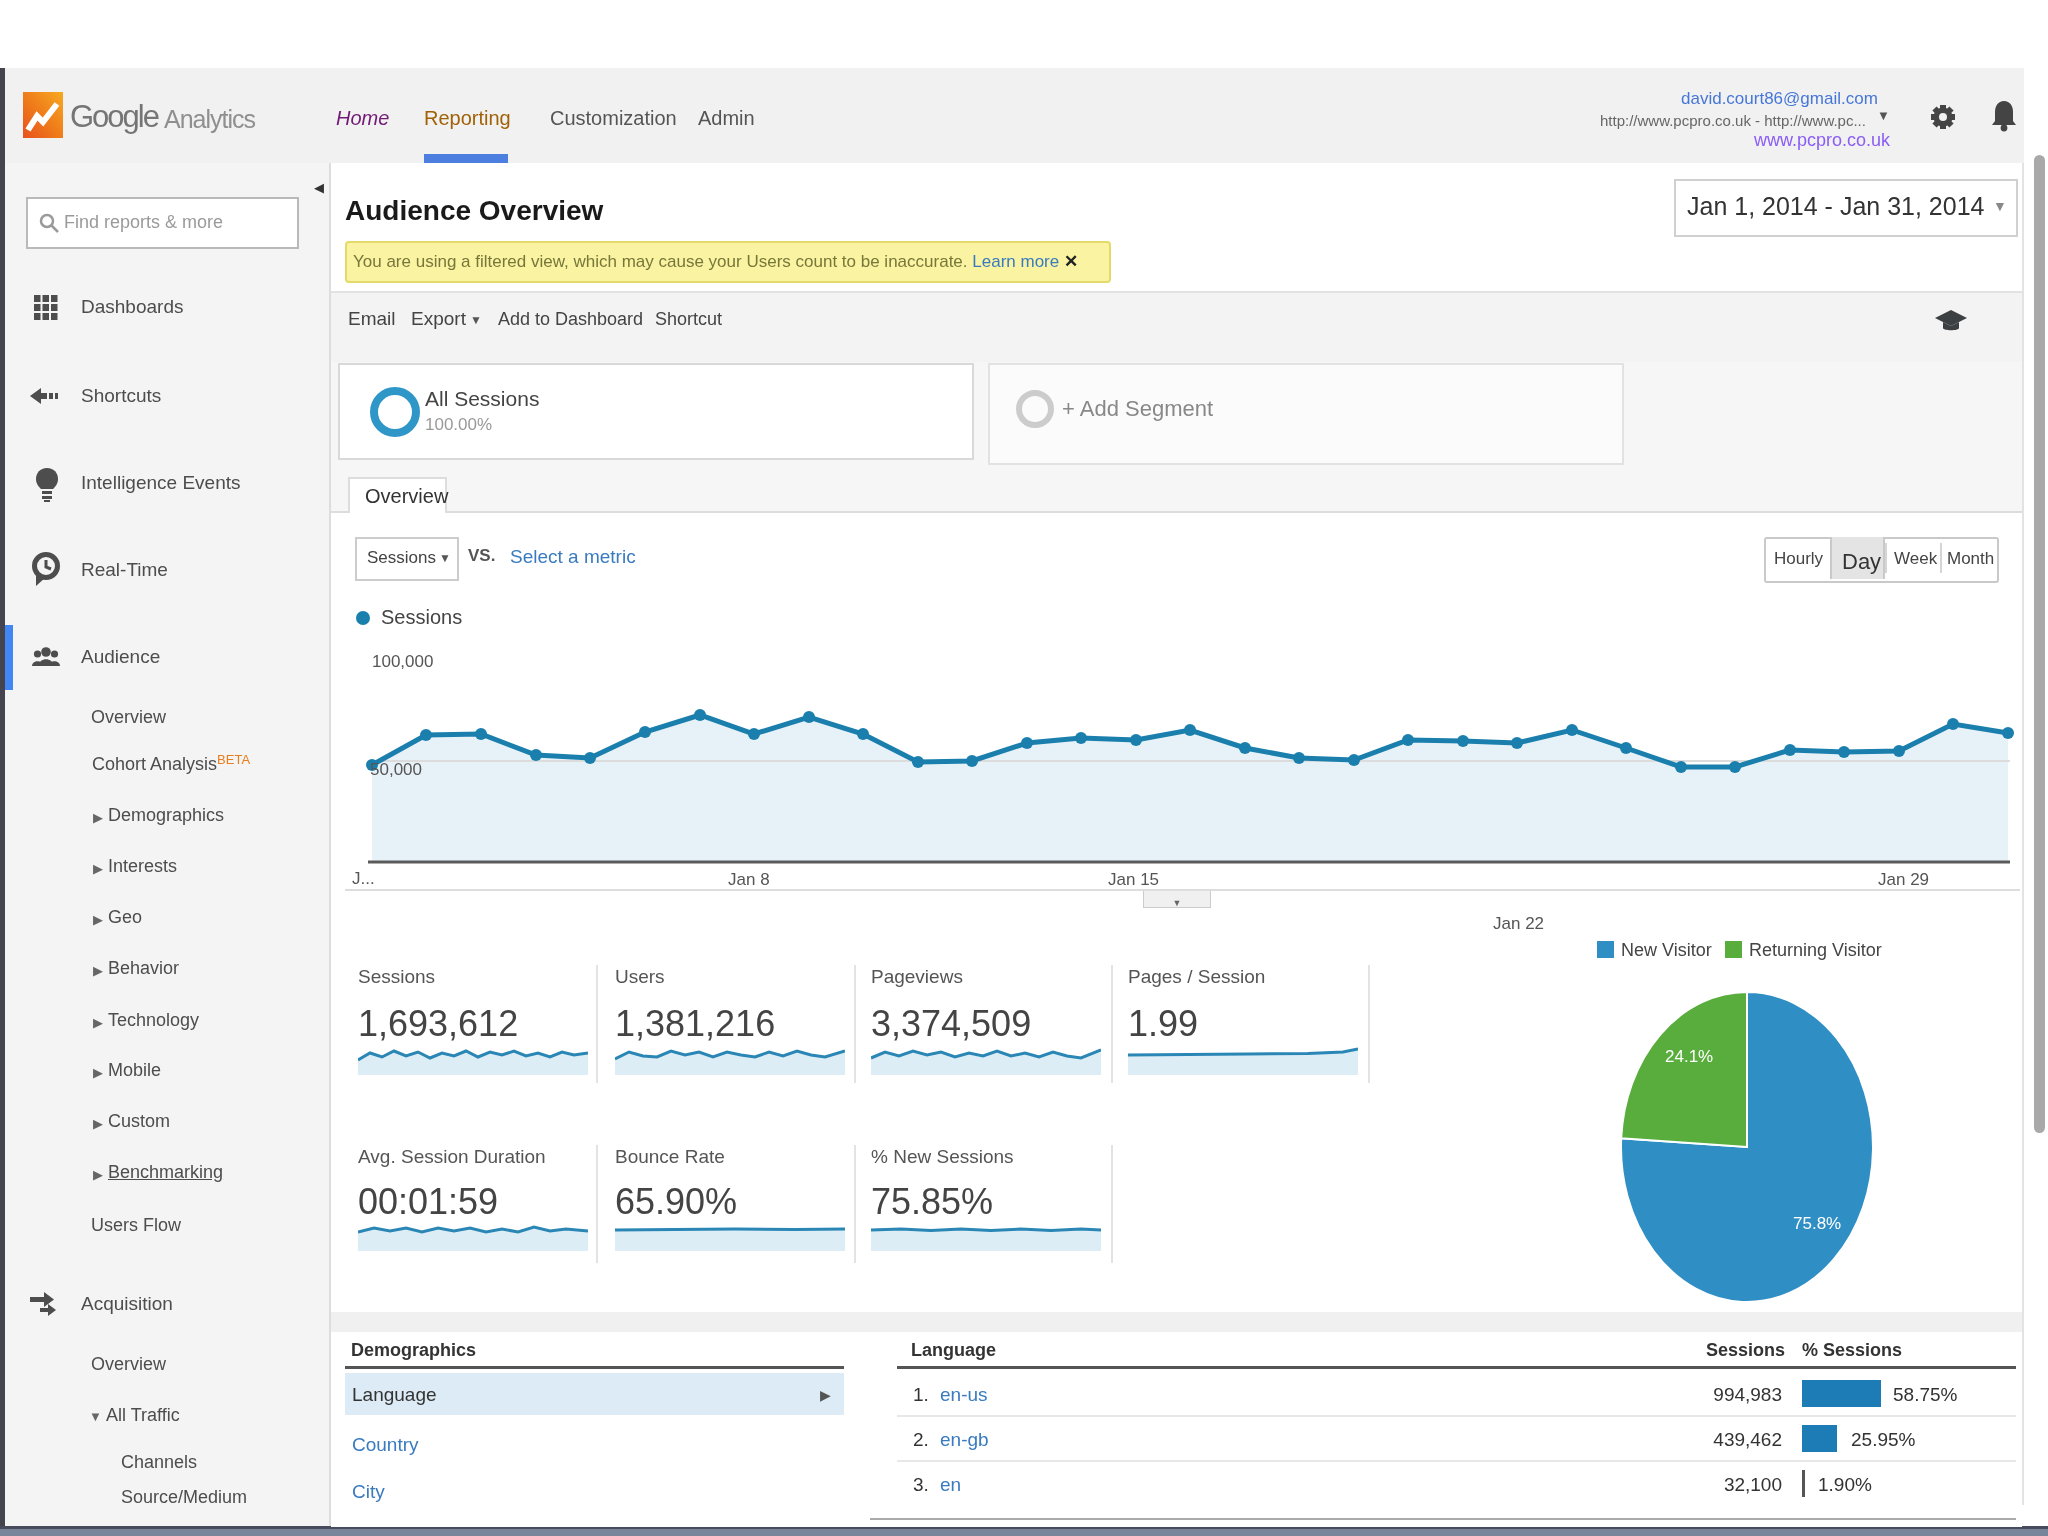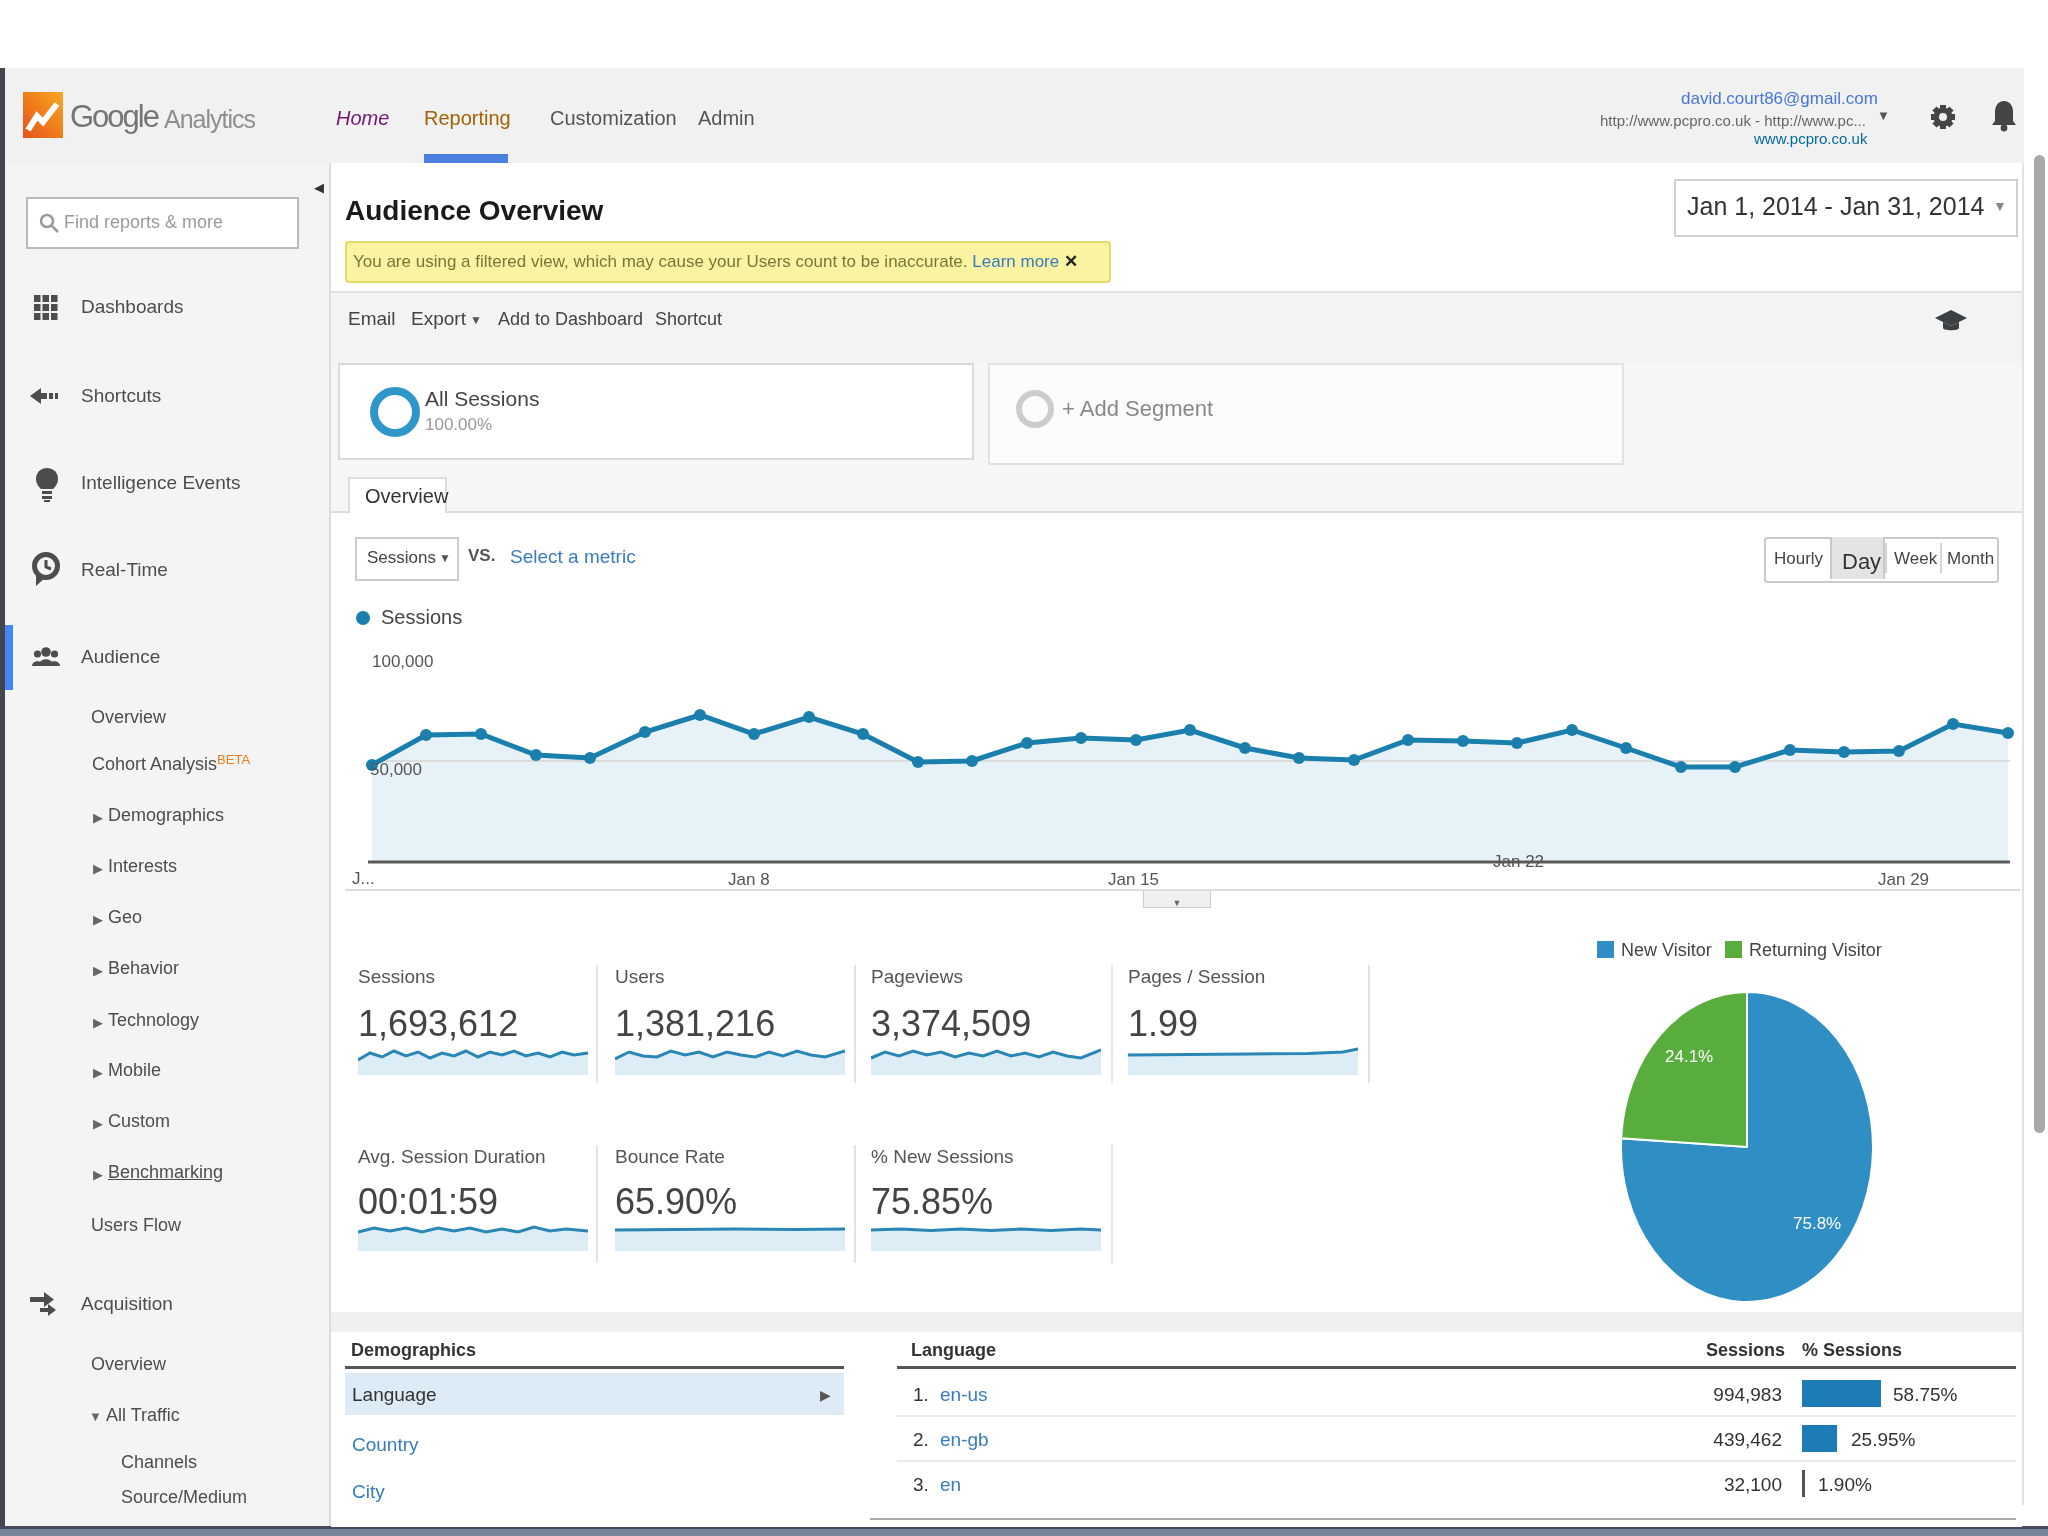--- a/index.html
+++ b/index.html
@@ -39,21 +39,21 @@
 
 <div class="txt" style="left:336px;top:107px;font-size:20px;color:#701a75;font-style:italic;">Home</div>
 <div class="txt" style="left:424px;top:107px;font-size:20px;color:#a16207;">Reporting</div>
 <div class="txt" style="left:550px;top:107px;font-size:20px;color:#555;">Customization</div>
 <div class="txt" style="left:698px;top:107px;font-size:20px;color:#555;">Admin</div>
 <div class="abs" style="left:424px;top:154px;width:84px;height:9px;background:#4d7fe0;"></div>
 
 <div class="txt" style="left:1681px;top:89px;font-size:17px;color:#4677d8;">david.court86@gmail.com</div>
 <div class="txt" style="left:1600px;top:112px;font-size:15px;color:#666;">http://www.pcpro.co.uk - http://www.pc...</div>
 <div class="txt" style="left:1877px;top:108px;font-size:13px;color:#555;">▼</div>
-<div class="txt" style="left:1754px;top:130px;font-size:15px;color:#0369a1;">www.pcpro.co.uk</div>
+<div class="txt" style="left:1754px;top:130px;font-size:18px;color:#8b5cf6;">www.pcpro.co.uk</div>
 
 <div class="abs" style="left:1928px;top:102px;">
 <svg width="30" height="30" viewBox="0 0 30 30">
   <g fill="#454545">
    <g stroke="#454545" stroke-width="6">
     <line x1="15" y1="3" x2="15" y2="27"></line>
     <line x1="3" y1="15" x2="27" y2="15"></line>
     <line x1="6.5" y1="6.5" x2="23.5" y2="23.5"></line>
     <line x1="23.5" y1="6.5" x2="6.5" y2="23.5"></line>
    </g>
@@ -270,21 +270,21 @@
         <circle cx="1623" cy="74" r="6"></circle>
         <circle cx="1678" cy="83" r="6"></circle>
   </g>
   <line x1="38" y1="212" x2="1680" y2="212" stroke="#5a5a5a" stroke-width="3"></line>
 </svg>
 </div>
 <div class="txt" style="left:352px;top:869px;font-size:17px;color:#555;">J...</div>
 <div class="abs" style="left:345px;top:889px;width:1675px;height:2px;background:#ddd;"></div>
 <div class="txt" style="left:728px;top:870px;font-size:17px;color:#555;">Jan 8</div>
 <div class="txt" style="left:1108px;top:870px;font-size:17px;color:#555;">Jan 15</div>
-<div class="txt" style="left:1493px;top:852px;font-size:17px;color:#555;">Jan 22</div>
+<div class="txt" style="left:1493px;top:914px;font-size:17px;color:#555;">Jan 22</div>
 <div class="txt" style="left:1878px;top:870px;font-size:17px;color:#555;">Jan 29</div>
 <div class="abs" style="left:1143px;top:891px;width:66px;height:16px;background:#f0f0f0;border:1px solid #ccc;border-top:none;text-align:center;"><span style="font-size:9px;color:#666;position:relative;top:1px;">▼</span></div>
 
 <div class="abs" style="left:596px;top:965px;width:2px;height:118px;background:#e3e3e3;"></div>
 <div class="abs" style="left:854px;top:965px;width:2px;height:118px;background:#e3e3e3;"></div>
 <div class="abs" style="left:1111px;top:965px;width:2px;height:118px;background:#e3e3e3;"></div>
 <div class="abs" style="left:1368px;top:965px;width:2px;height:118px;background:#e3e3e3;"></div>
 <div class="abs" style="left:596px;top:1145px;width:2px;height:118px;background:#e3e3e3;"></div>
 <div class="abs" style="left:854px;top:1145px;width:2px;height:118px;background:#e3e3e3;"></div>
 <div class="abs" style="left:1111px;top:1145px;width:2px;height:118px;background:#e3e3e3;"></div>

